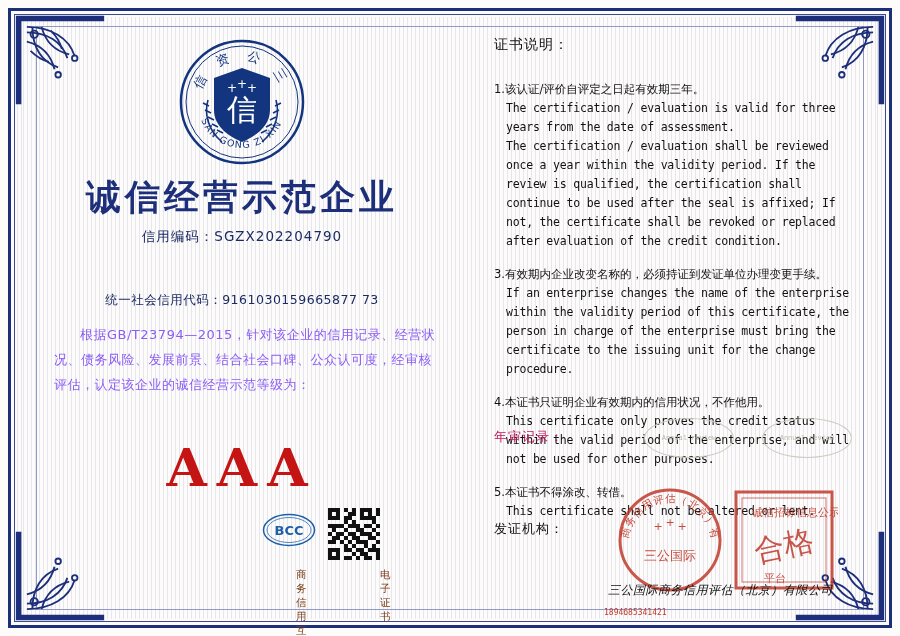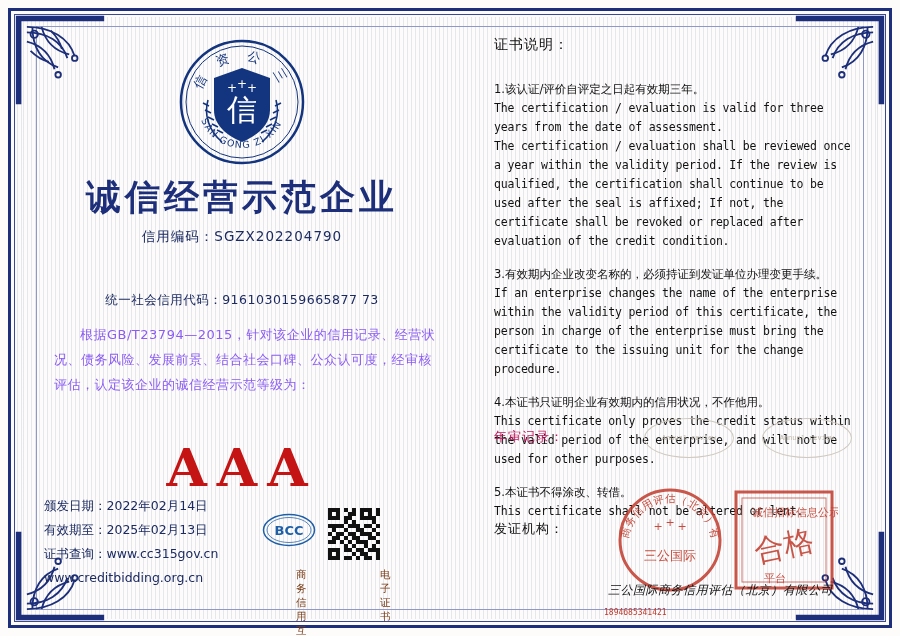--- a/index.html
+++ b/index.html
@@ -209,20 +209,21 @@
     line-height: 19px;
     margin-top: 14px;
     font-family: "DejaVu Sans", sans-serif;
   }
   .note-en {
     font-size: 11.5px;
     color: #111;
     line-height: 19px;
     font-family: "DejaVu Sans Mono", monospace;
     letter-spacing: -0.2px;
+    margin-left: 12px;
   }
   .annual-title {
     position: absolute;
     left: 36px;
     top: 398px;
     font-size: 13px;
     color: #be185d;
     font-family: "DejaVu Sans", sans-serif;
     letter-spacing: 1px;
   }
@@ -401,32 +402,20 @@
       </div>
 
       <div class="usci">
         <span>统一社会信用代码：</span><span>9161030159665877 73</span>
       </div>
 
       <div class="body-para">根据GB/T23794—2015，针对该企业的信用记录、经营状况、债务风险、发展前景、结合社会口碑、公众认可度，经审核评估，认定该企业的诚信经营示范等级为：</div>
 
       <div class="grade">AAA</div>
 
-      <div class="meta">
-        <div>
-          <span>颁发日期：</span><span>2022年02月14日</span>
-        </div>
-        <div>
-          <span>有效期至：</span><span>2025年02月13日</span>
-        </div>
-        <div>
-          <span>证书查询：</span><span class="url">www.cc315gov.cn</span>
-        </div>
-        <div class="url">www.creditbidding.org.cn</div>
-      </div>
 
       <div class="bcc">
         <svg viewBox="0 0 108 72">
           <ellipse cx="54" cy="36" rx="51" ry="31" fill="none" stroke="#1f5fa8" stroke-width="3"></ellipse>
           <ellipse cx="54" cy="36" rx="44" ry="25" fill="none" stroke="#1f5fa8" stroke-width="1.5"></ellipse>
           <text x="54" y="46" text-anchor="middle" font-family="DejaVu Sans, sans-serif" font-weight="bold" font-size="26" fill="#1f5fa8">BCC</text>
         </svg>
       </div>
 
       <div class="qr">

